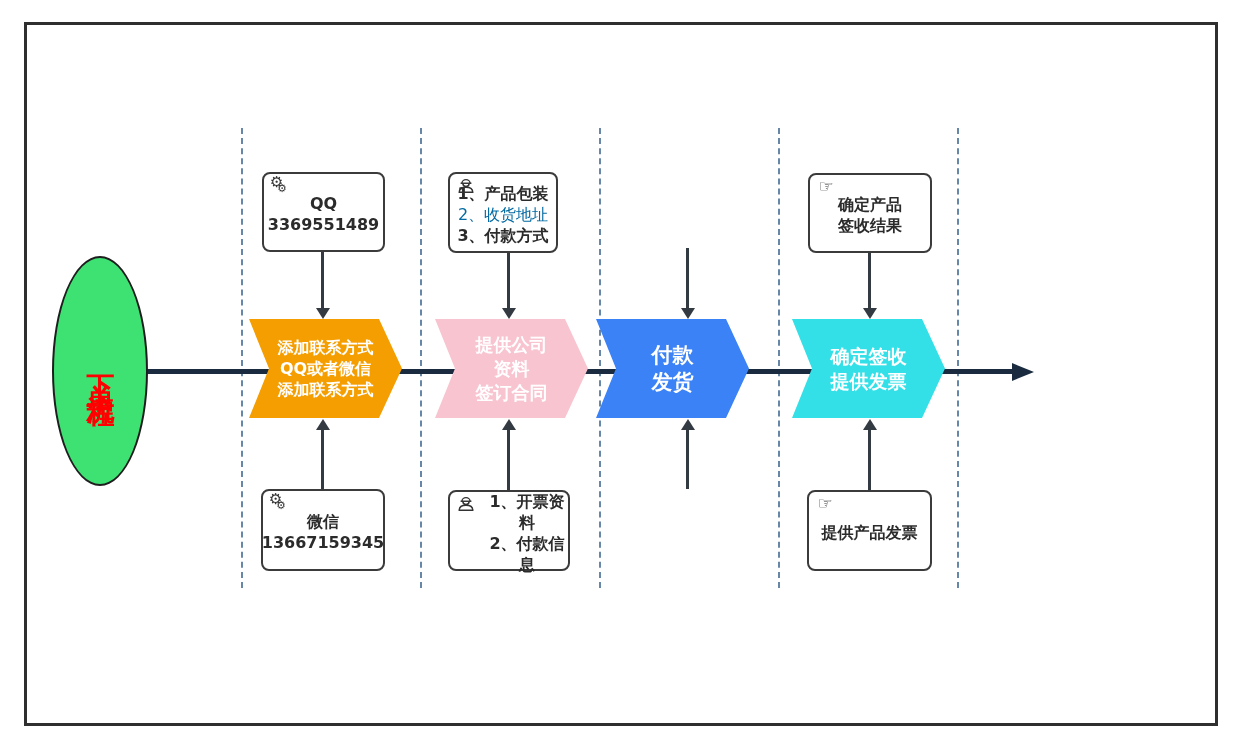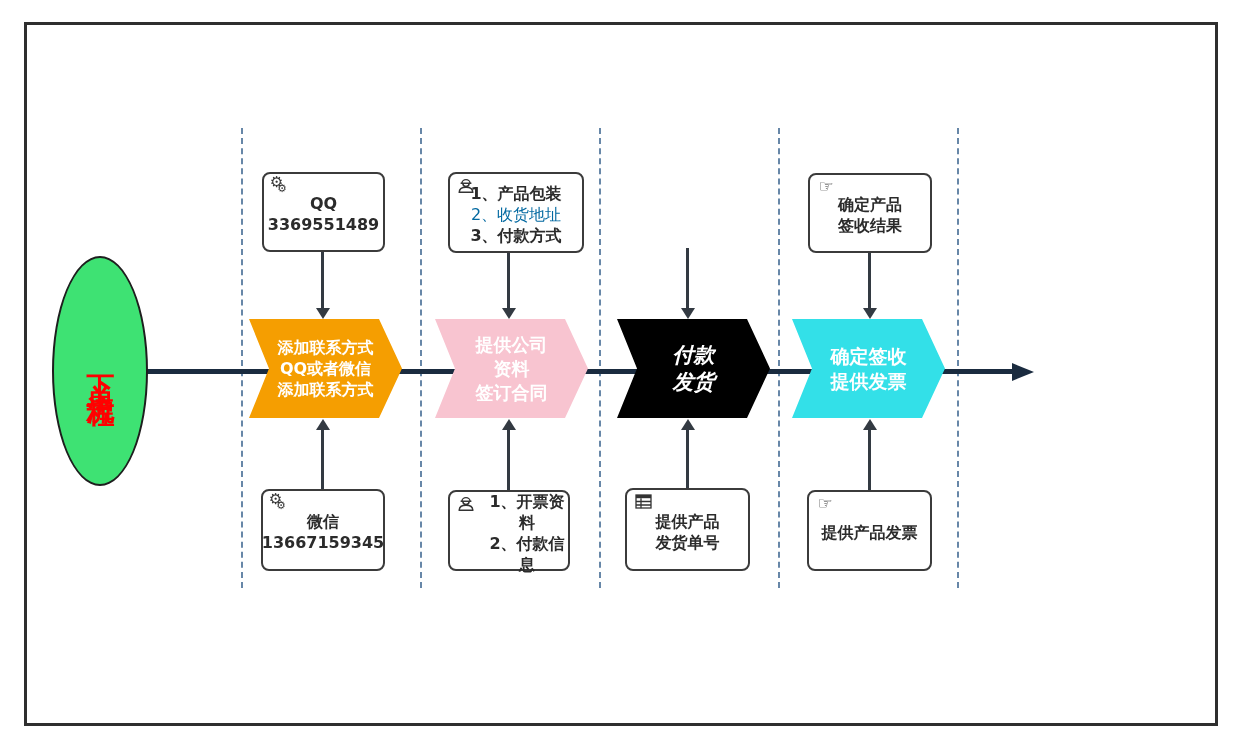--- a/index.html
+++ b/index.html
@@ -31,21 +31,21 @@
     color:#ff0000; font-size:28px; font-weight:bold; letter-spacing:9px;
   }
   .chevron {
     position:absolute; top:319px; height:99px; width:153px;
     clip-path:polygon(0 0, calc(100% - 23px) 0, 100% 50%, calc(100% - 23px) 100%, 0 100%, 20px 50%);
     color:#fff; font-weight:bold; display:flex; flex-direction:column;
     align-items:center; justify-content:center; text-align:center; z-index:2;
   }
   .c1 { left:249px; background:#f59e01; font-size:16px; line-height:21px; }
   .c2 { left:435px; background:#f8c4d0; font-size:18px; line-height:24px; }
-  .c3 { left:617px; background:#000000; font-size:21px; line-height:27px;font-style:italic; }
+  .c3 { left:596px; background:#3b82f6; font-size:21px; line-height:27px; }
   .c4 { left:792px; background:#33e0e8; font-size:19px; line-height:25px;text-align:right; }
   .box {
     position:absolute; background:#fff; border:2.5px solid #3b3b3b; border-radius:8px;
     display:flex; flex-direction:column; align-items:center; justify-content:center;
     text-align:center; font-weight:bold; font-size:16px; color:#2b2b2b;
     line-height:21px; z-index:3; box-sizing:border-box; padding-top:4px;
   }
   .box .icon { position:absolute; top:3px; left:6px; width:20px; height:20px; color:#333; }
   .gear1 { position:absolute; left:0; top:-2px; font-size:15px; line-height:15px; }
   .gear2 { position:absolute; left:7px; top:6px; font-size:11px; line-height:11px; }
@@ -106,21 +106,21 @@
   <div class="vline" style="left:321px; top:429px; height:60px;"></div>
   <div class="box" style="left:261px; top:489px; width:124px; height:82px;">
     <span class="icon">
         <span class="gear1">⚙</span>
         <span class="gear2">⚙</span>
       </span>
     <div>微信</div>
     <div>13667159345</div>
   </div>
 
-  <div class="box" style="left:448px; top:172px; width:136px; height:81px;align-items:center;">
+  <div class="box" style="left:448px; top:172px; width:110px; height:81px;align-items:center;">
     <span class="icon">
       <svg width="18" height="17" viewBox="0 0 20 18" fill="none" stroke="#333" stroke-width="1.6">
         <path d="M5.5,6.5 a4.5,4 0 0 1 9,0"></path>
         <path d="M4,6.5 h12"></path>
         <path d="M6.5,6.5 a3.5,3.5 0 0 0 7,0"></path>
         <path d="M2.5,16.5 q0,-5.5 7.5,-5.5 q7.5,0 7.5,5.5 z"></path>
       </svg>
     </span>
     <div>1、产品包装</div>
     <div class="muted-line">2、收货地址</div>
@@ -149,31 +149,20 @@
   </div>
 
   <div class="vline" style="left:686px; top:248px; height:62px;"></div>
   <div class="tri-down" style="left:681px; top:308px;"></div>
   <div class="chevron c3">
     <div>付款</div>
     <div>发货</div>
   </div>
   <div class="tri-up" style="left:681px; top:419px;"></div>
   <div class="vline" style="left:686px; top:429px; height:60px;"></div>
-  <div class="box" style="left:625px; top:488px; width:125px; height:83px;">
-    <span class="icon">
-      <svg width="17" height="15" viewBox="0 0 17 15" fill="none" stroke="#333" stroke-width="1.3">
-        <rect x="1" y="1" width="15" height="13" fill="#fff"></rect>
-        <rect x="1" y="1" width="15" height="3.2" fill="#333" stroke="none"></rect>
-        <path d="M1,7.5 h15 M1,11 h15 M6,4.2 v10"></path>
-      </svg>
-    </span>
-    <div>提供产品</div>
-    <div>发货单号</div>
-  </div>
 
   <div class="box" style="left:808px; top:173px; width:124px; height:80px;">
     <span class="icon hand-glyph">☞</span>
     <div>确定产品</div>
     <div>签收结果</div>
   </div>
   <div class="vline" style="left:868px; top:251px; height:59px;"></div>
   <div class="tri-down" style="left:863px; top:308px;"></div>
   <div class="chevron c4">
     <div>确定签收</div>

